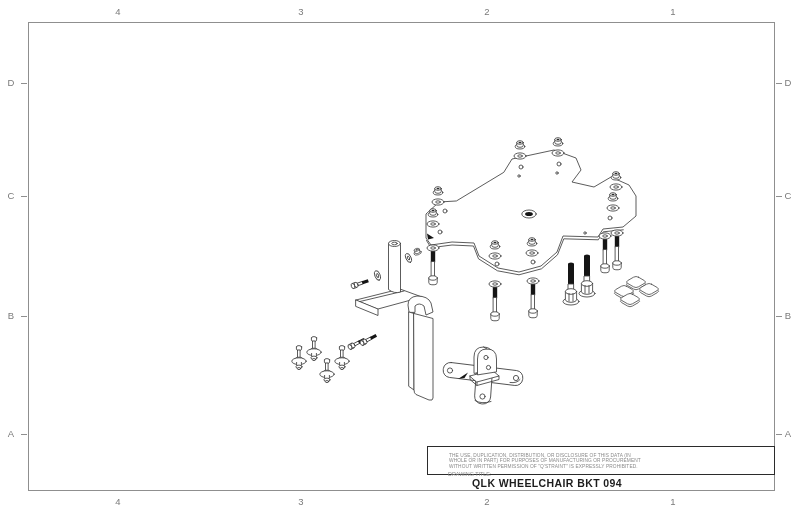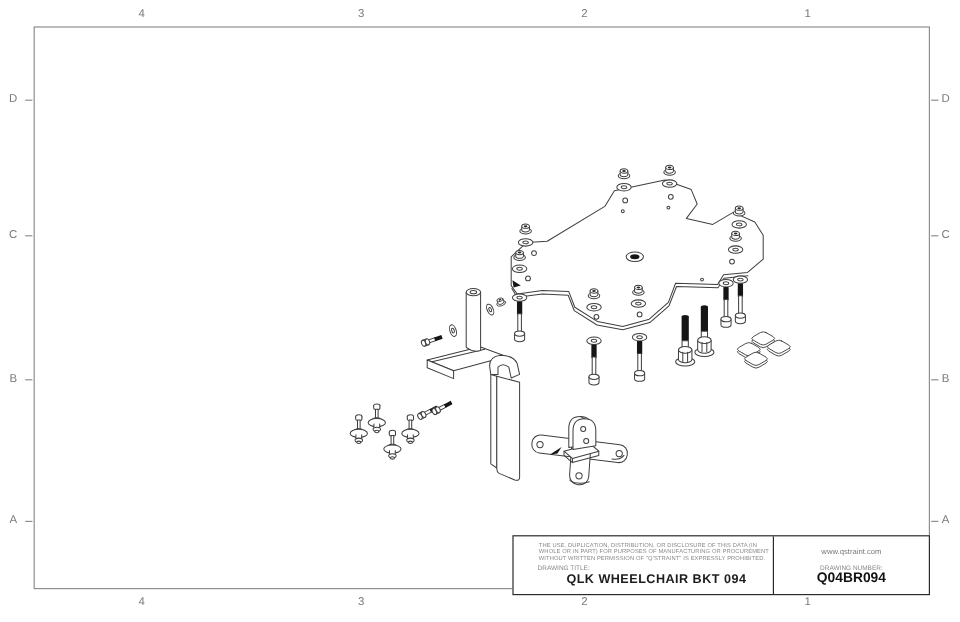--- a/index.html
+++ b/index.html
@@ -11,21 +11,21 @@
   
   .zl{position:absolute;width:28px;text-align:center;font-size:9.5px;color:#7a7a7a;line-height:14px}
   .zl-row{width:16px}
   
   .frame{position:absolute;left:28px;top:22px;width:747px;height:469px;
          border:1px solid #8f8f8f;box-sizing:border-box;background:transparent}
   .tick{position:absolute;width:6px;height:1px;background:#8f8f8f}
   
   .draw{position:absolute;left:0;top:0}
   
-  .titleblock{position:absolute;left:427px;top:446px;width:348px;height:50px;
+  .titleblock{position:absolute;left:427px;top:446px;width:348px;height:29px;
               border:1.4px solid #2b2b2b;box-sizing:border-box;background:#fff;display:flex}
   .tb-left{position:relative;width:216px;height:100%}
   .tb-right{position:relative;flex:1;height:100%;border-left:1px solid #2b2b2b}
   .legal{position:absolute;top:6px;left:21px;font-size:4.8px;line-height:5.3px;
          color:#8a8a8a;letter-spacing:.1px;white-space:nowrap}
   .tb-label{position:absolute;top:23.5px;left:20px;font-size:5.4px;color:#8a8a8a}
   .tb-title{position:absolute;top:29.5px;left:22px;width:calc(100% - 22px);text-align:center;
             font-size:10.5px;font-weight:bold;color:#1c1c1c;letter-spacing:.4px;white-space:nowrap}
   .website{position:absolute;top:9.5px;left:0;width:100%;text-align:center;font-size:6.4px;color:#787878}
   .tb-right .tb-label{left:0;width:100%;text-align:center}
@@ -233,18 +233,13 @@
 <div class="titleblock">
   <div class="tb-left">
     <div class="legal">
       <div>THE USE, DUPLICATION, DISTRIBUTION, OR DISCLOSURE OF THIS DATA (IN</div>
       <div>WHOLE OR IN PART) FOR PURPOSES OF MANUFACTURING OR PROCUREMENT</div>
       <div>WITHOUT WRITTEN PERMISSION OF "Q'STRAINT" IS EXPRESSLY PROHIBITED.</div>
     </div>
     <div class="tb-label">DRAWING TITLE:</div>
     <div class="tb-title">QLK WHEELCHAIR BKT 094</div>
   </div>
-  <div class="tb-right">
-    <div class="website">www.qstraint.com</div>
-    <div class="tb-label">DRAWING NUMBER:</div>
-    <div class="tb-number">Q04BR094</div>
-  </div>
 </div>
 
 </body></html>

